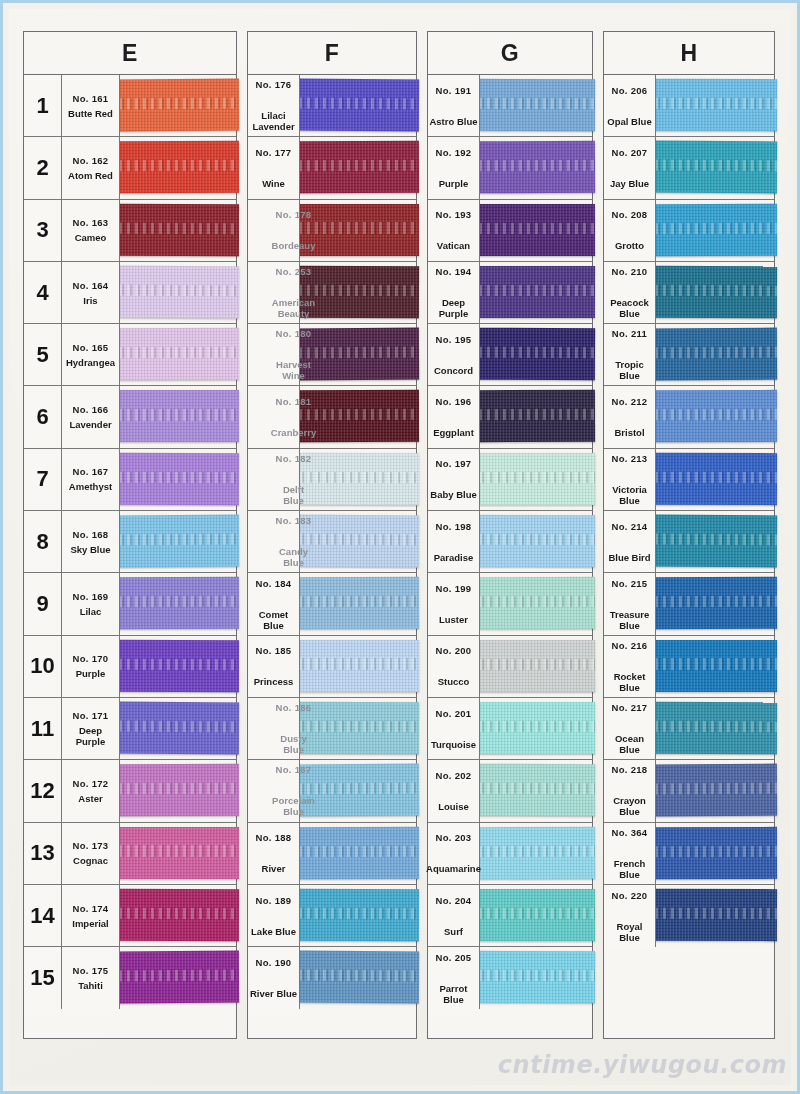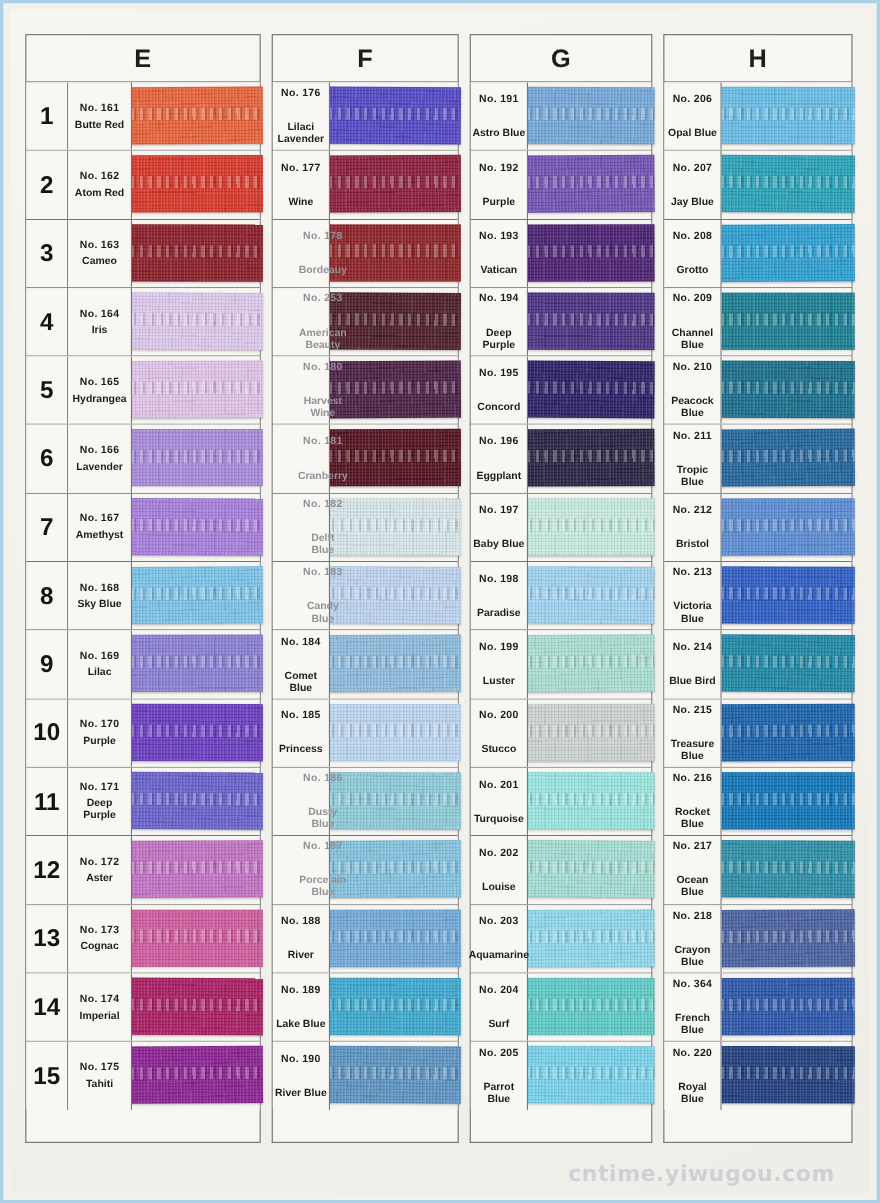--- a/index.html
+++ b/index.html
@@ -128,28 +128,29 @@
   #col-F{left:224px; width:170px;}
   #col-G{left:404px; width:166px;}
   #col-H{left:580px; width:172px;}
 
   #col-E .rows,#col-F .rows,#col-G .rows,#col-H .rows{height:964px;}
   #col-E .row{height:62.3px;}
   #col-F .row,#col-G .row,#col-H .row{height:62.3px;}
 
   #watermark{
     position:absolute;
-    right:32px;bottom:6px;
-    font-size:20px;
+    right:4px;bottom:6px;
+    font-size:24px;
     font-weight:bold;
     color:#c9ccd4;
     letter-spacing:.5px;
     font-family:"DejaVu Sans", sans-serif;
     opacity:.85;
     pointer-events:none;
+    font-style:italic;
   }
 </style>
 </head>
 <body>
 
 <div id="scan-frame">
   <div id="paper">
 
     <div id="chart">
         <div class="col" id="col-E">
@@ -620,29 +621,20 @@
               <div class="label">
                 <div class="no">No. 208</div>
                 <div class="nm">Grotto</div>
               </div>
               <div class="swatch-cell">
                 <div class="tape" style="background: rgb(47, 159, 209); transform: rotate(-0.24deg);"></div>
               </div>
             </div>
             <div class="row">
               <div class="label">
-                <div class="no">No. 209</div>
-                <div class="nm">Channel Blue</div>
-              </div>
-              <div class="swatch-cell">
-                <div class="tape" style="background: rgb(28, 127, 146); transform: rotate(0deg);"></div>
-              </div>
-            </div>
-            <div class="row">
-              <div class="label">
                 <div class="no">No. 210</div>
                 <div class="nm">Peacock Blue</div>
               </div>
               <div class="swatch-cell">
                 <div class="tape" style="background: rgb(26, 111, 140); transform: rotate(0.24deg);"></div>
               </div>
             </div>
             <div class="row">
               <div class="label">
                 <div class="no">No. 211</div>

